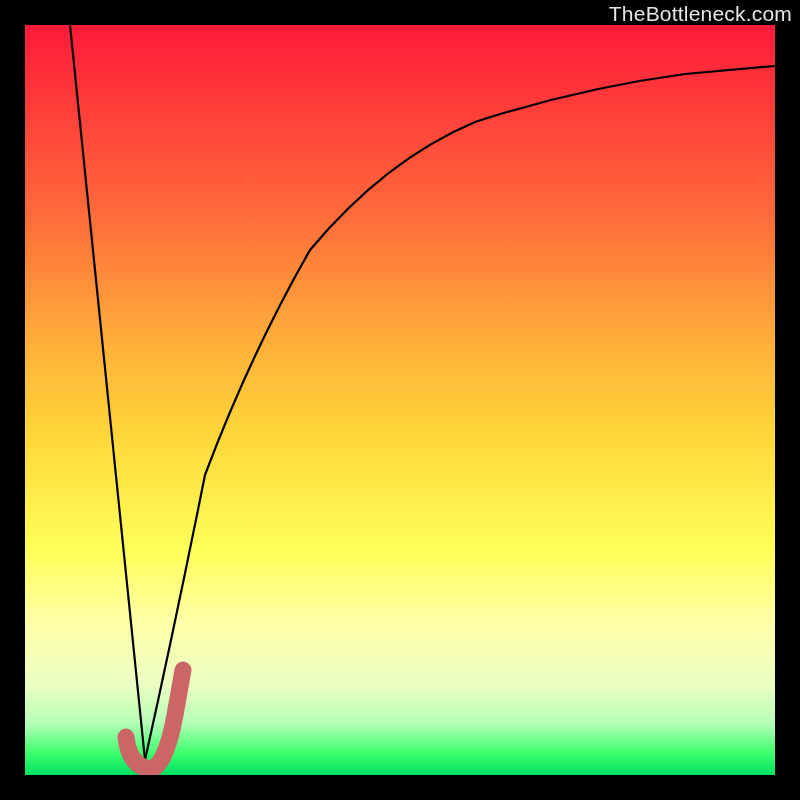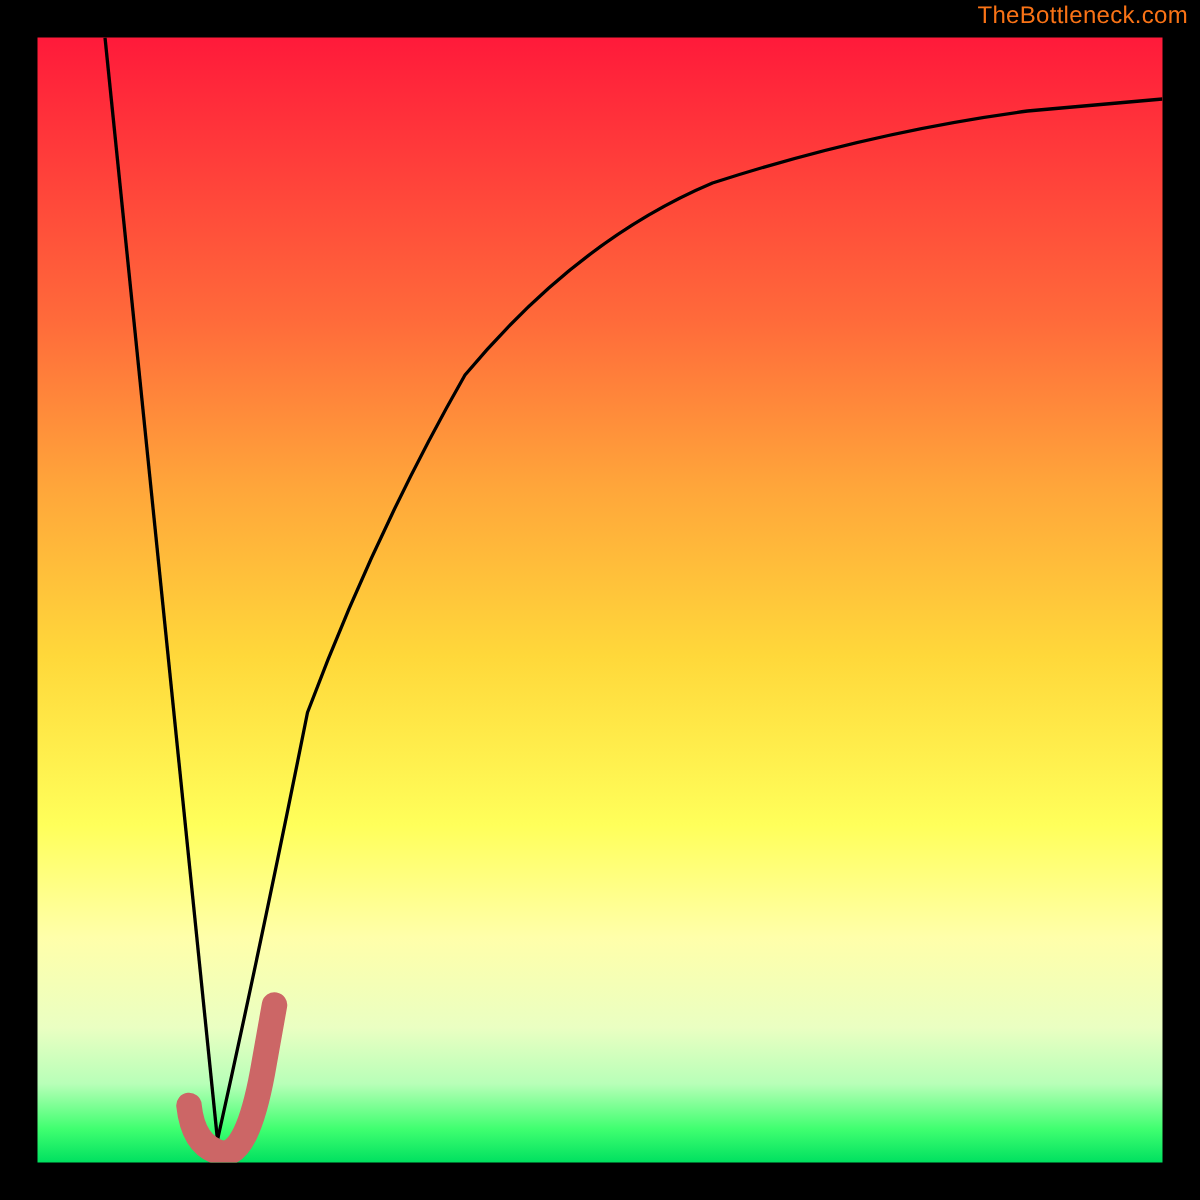--- a/index.html
+++ b/index.html
@@ -35,22 +35,22 @@
       #ffffaa 80%,
       #eaffc2 88%,
       #b8ffb8 93%,
       #40ff70 97%,
       #00e060 100%);
   }
   .watermark {
     position: absolute;
     top: 2px;
     right: 8px;
-    color: #f97316;
-    font-size: 16px;
+    color: #e5e5e5;
+    font-size: 21px;
     font-weight: 500;
     letter-spacing: 0.2px;
   }
   svg.curves {
     position: absolute;
     left: 0;
     top: 0;
   }
 </style>
 </head>

